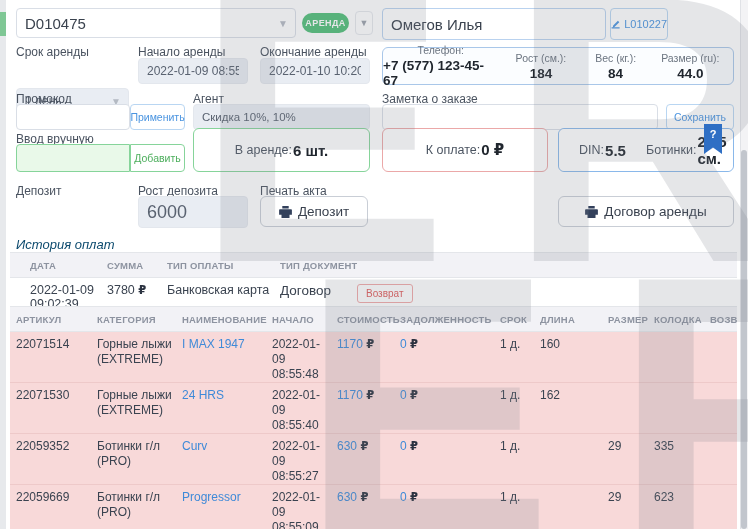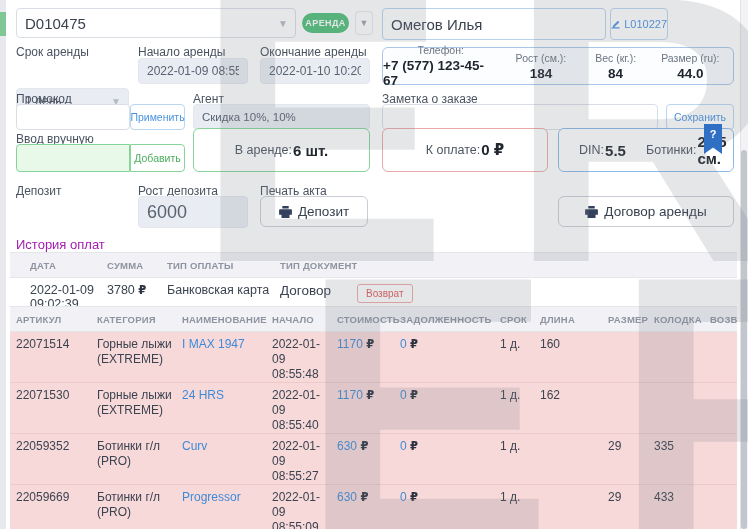--- a/index.html
+++ b/index.html
@@ -162,21 +162,21 @@
       </svg>
     <span>Депозит</span>
   </div>
   <div class="abs btn btn-gray" style="left:558px;top:196px;width:176px;height:31px;">
     <svg width="13" height="12" viewBox="0 0 16 15">
         <path fill="#33415c" d="M4 0h8v3H4zM1 4h14a1 1 0 0 1 1 1v6h-3v4H3v-4H0V5a1 1 0 0 1 1-1zm3 7h8v3H4z"></path>
       </svg>
     <span>Договор аренды</span>
   </div>
 
-  <div class="abs" style="left:16px;top:237px;font-size:13px;color:#a21caf;">История оплат</div>
+  <div class="abs" style="left:16px;top:237px;font-size:13px;color:#0c4a6e;font-style:italic;">История оплат</div>
   <div class="abs ptable">
     <div class="thead">
         <div class="hcell">ДАТА</div>
         <div class="hcell">СУММА</div>
         <div class="hcell">ТИП ОПЛАТЫ</div>
         <div class="hcell">ТИП ДОКУМЕНТА</div>
         <div class="hcell"></div>
       </div>
     <div>
         <div class="prow">
@@ -246,21 +246,21 @@
         <div class="irow">
           <div class="cell">22059669</div>
           <div class="cell">Ботинки г/л (PRO)</div>
           <div class="cell link">Progressor</div>
           <div class="cell">2022-01-09 08:55:09</div>
           <div class="cell"><span class="num">630</span> <span class="rub">₽</span></div>
           <div class="cell"><span class="num">0</span> <span class="rub">₽</span></div>
           <div class="cell">1 д.</div>
           <div class="cell"></div>
           <div class="cell">29</div>
-          <div class="cell">433</div>
+          <div class="cell">623</div>
           <div class="cell"></div>
         </div>
       </div>
   </div>
 
   <div class="wm" style="left:195px;top:-60px;">ERP</div>
   <div class="wm" style="left:300px;top:220px;">ERP</div>
 </div>
 
 </body></html>

